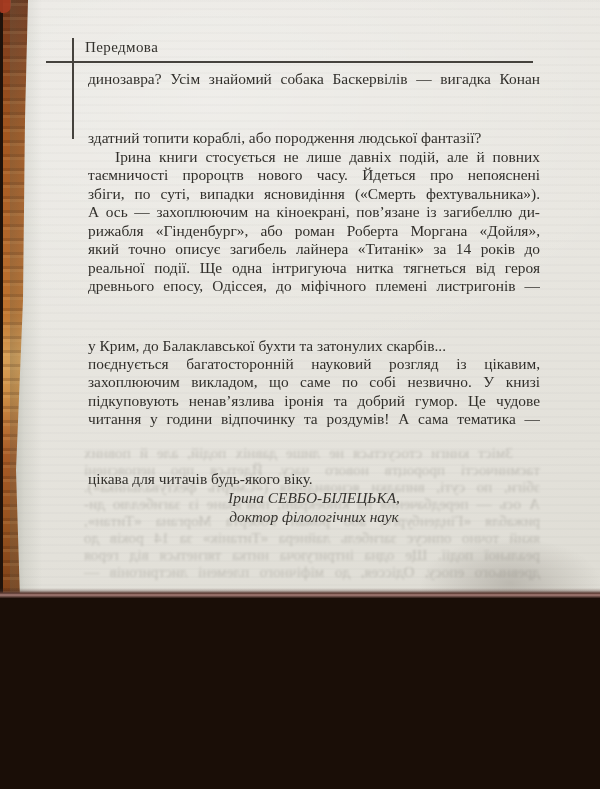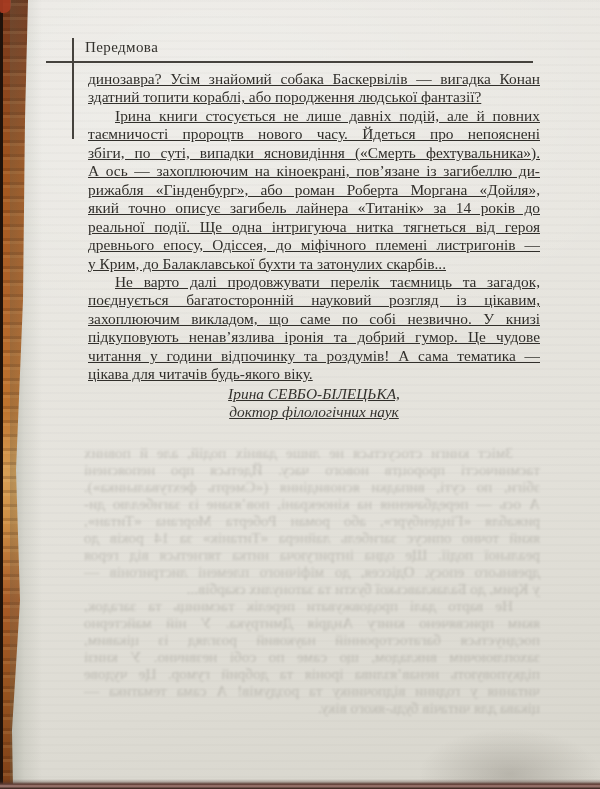--- a/index.html
+++ b/index.html
@@ -1,19 +1,19 @@
 <!DOCTYPE html>
 <html><head>
 <meta charset="utf-8">
 <style>
   html,body { margin:0; padding:0; }
   body { background:#1a0e07; }
 
   .photo {
-    position:relative; width:600px; height:789px; overflow:hidden;
+    position:relative; width:600px; height:598px; overflow:hidden;
     background:#ffffff;
     font-family:"Liberation Serif","DejaVu Serif",serif;
   }
 
   
   .wood {
     position:absolute; left:0; top:0; width:34px; height:100%;
     background:linear-gradient(to bottom,
       #6e3318 0%, #84411d 8%, #a3561f 22%, #b2652a 40%,
       #c0732e 52%, #d99f56 60%, #cf8e45 66%, #a85a26 76%,
@@ -61,24 +61,24 @@
   .rule-h { position:absolute; left:46px; top:61px; width:487px; height:1.7px; background:#45423d; }
 
   .chapter-header {
     position:absolute; left:85px; top:39px;
     font-size:15px; letter-spacing:.4px; color:#33312d;
   }
 
   
   .body-text {
     position:absolute; left:88px; top:70px; width:452px;
-    font-size:15.4px; line-height:18.45px; color:#312f2b;text-decoration:underline;
+    font-size:15.4px; line-height:18.45px; color:#312f2b;
   }
   .line { text-align:justify; text-align-last:justify; white-space:normal; }
-  .line.para-end { text-align-last:left; }
+  .line.para-end { text-align-last:left;margin-top:41px; }
   .line.indent { text-indent:27px; }
 
   .signature { margin-top:1px; text-align:center; font-style:italic; color:#33312d; }
   .signature div { line-height:18.45px; }
 
   
   .ghost {
     position:absolute; left:84px; top:444px; width:456px;
     font-size:15.2px; line-height:17px; color:#76736a;
     opacity:0.30; filter:blur(1.1px);
@@ -110,21 +110,20 @@
         <div class="line para-end">здатний топити кораблі, або породження людської фантазії?</div>
         <div class="line indent">Ірина книги стосується не лише давніх подій, але й повних</div>
         <div class="line">таємничості пророцтв нового часу. Йдеться про непояснені</div>
         <div class="line">збіги, по суті, випадки ясновидіння («Смерть фехтувальника»).</div>
         <div class="line">А ось — захоплюючим на кіноекрані, пов’язане із загибеллю ди-</div>
         <div class="line">рижабля «Гінденбург», або роман Роберта Моргана «Дойля»,</div>
         <div class="line">який точно описує загибель лайнера «Титанік» за 14 років до</div>
         <div class="line">реальної події. Ще одна інтригуюча нитка тягнеться від героя</div>
         <div class="line">древнього епосу, Одіссея, до міфічного племені листригонів —</div>
         <div class="line para-end">у Крим, до Балаклавської бухти та затонулих скарбів...</div>
-        <div class="line indent">Не варто далі продовжувати перелік таємниць та загадок,</div>
         <div class="line">поєднується багатосторонній науковий розгляд із цікавим,</div>
         <div class="line">захоплюючим викладом, що саме по собі незвично. У книзі</div>
         <div class="line">підкуповують ненав’язлива іронія та добрий гумор. Це чудове</div>
         <div class="line">читання у години відпочинку та роздумів! А сама тематика —</div>
         <div class="line para-end">цікава для читачів будь-якого віку.</div>
       </div>
     <div class="signature">
       <div>Ірина СЕВБО-БІЛЕЦЬКА,</div>
       <div>доктор філологічних наук</div>
     </div>

